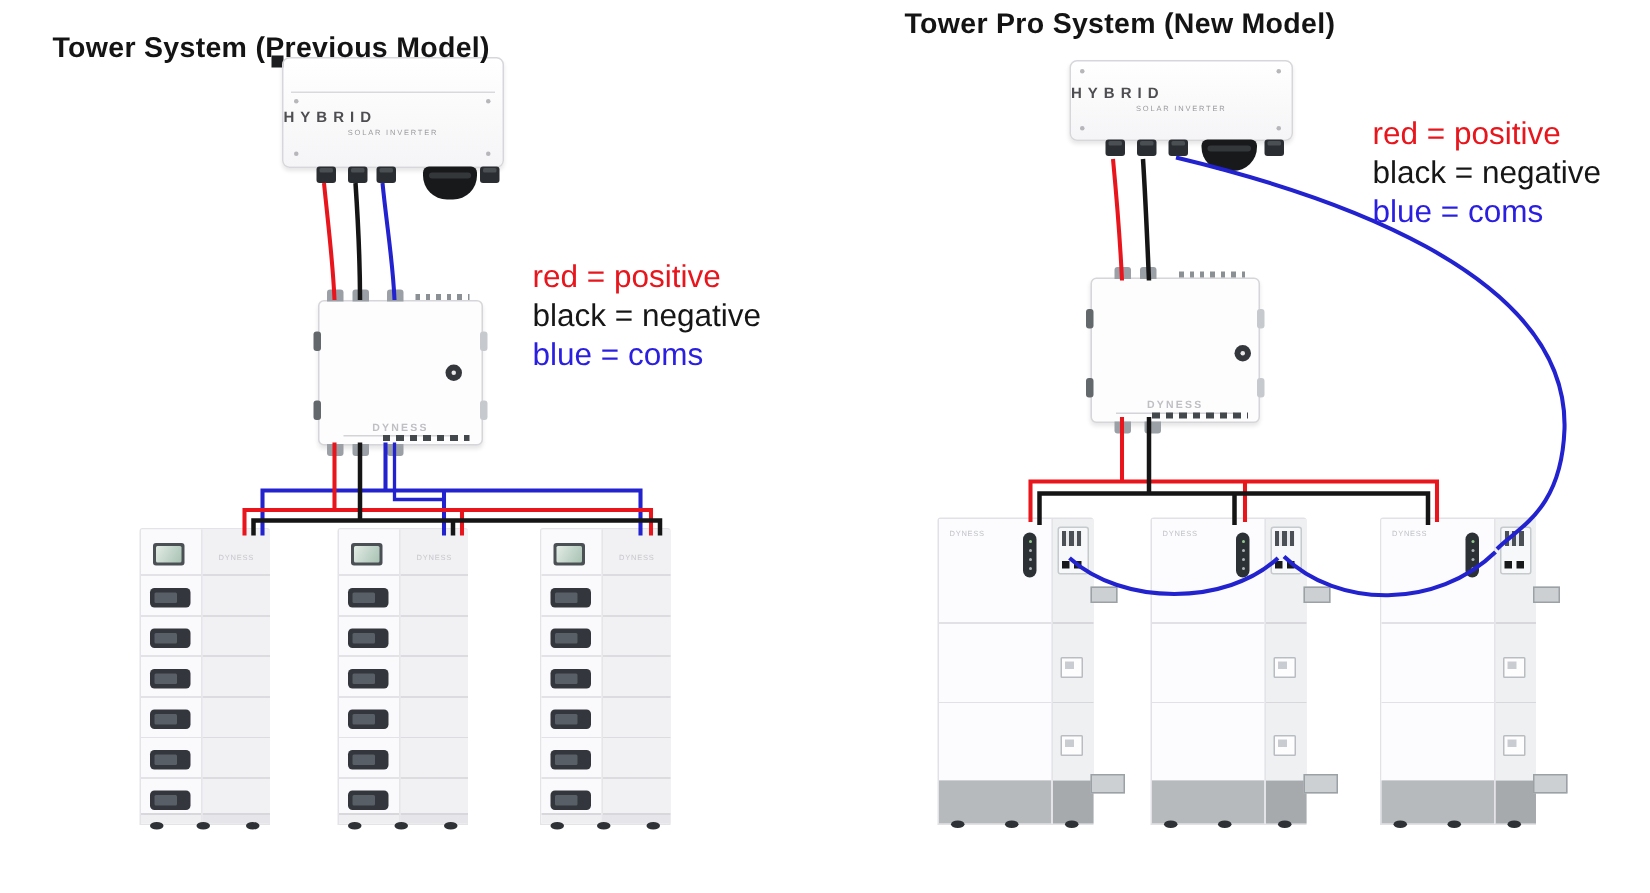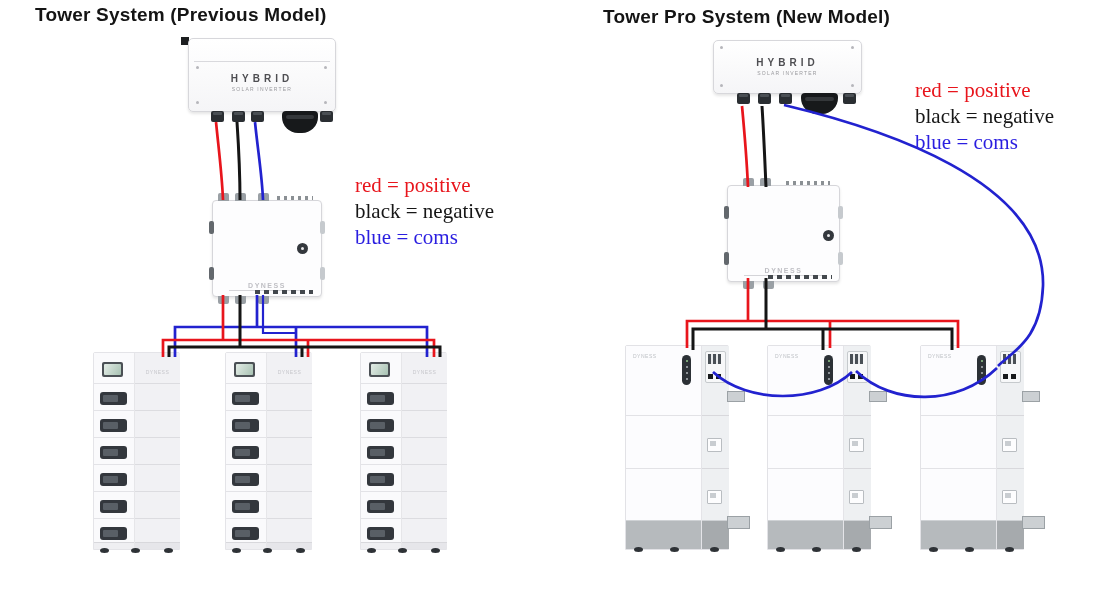--- a/index.html
+++ b/index.html
@@ -1,26 +1,26 @@
 <!DOCTYPE html>
 <html><head>
 <meta charset="utf-8">
 <style>
   html,body{margin:0;padding:0;background:#fff;}
   .stage{position:relative;width:1100px;height:595px;background:#ffffff;overflow:hidden;
          font-family:"Liberation Sans",sans-serif;}
   .diagram-title{position:absolute;font-size:19px;font-weight:700;color:#141414;letter-spacing:.2px;white-space:nowrap;}
   .legend{position:absolute;font-size:21px;line-height:26px;font-weight:400;white-space:nowrap;}
-  .legend-row{white-space:nowrap;font-family:Liberation Serif, serif;}
+  .legend-row{white-space:nowrap;}
 
   
   .inverter{position:absolute;background:linear-gradient(#ffffff,#f5f5f7);border:1px solid #d7d7db;
             border-radius:5px;box-shadow:0 2px 3px rgba(0,0,0,.10);}
   .inv-seam{position:absolute;left:5px;right:5px;top:22px;height:1px;background:#d9d9dd;}
-  .inv-label{position:absolute;left:0;right:0;text-align:center;font-weight:700;color:#4e4e52;
+  .inv-label{position:absolute;left:0;right:0;font-weight:700;color:#4e4e52;
              letter-spacing:4px;font-size:10px;}
   .inv-sub{position:absolute;left:0;right:0;text-align:center;color:#9a9a9e;letter-spacing:1.2px;font-size:5px;}
   .screw{position:absolute;width:3px;height:3px;border-radius:50%;background:#b6b6bb;}
   .gland{position:absolute;top:100%;width:13px;height:11px;background:#2a2e32;border-radius:2px;}
   .gland::after{content:"";position:absolute;left:2px;top:1px;right:2px;height:3px;background:#4a4f54;border-radius:1px;}
   .dome{position:absolute;top:100%;background:#17191b;border-radius:4px 4px 16px 16px;}
   .dome::after{content:"";position:absolute;left:4px;top:4px;right:4px;height:4px;background:#34373a;border-radius:2px;}
   .inv-topsq{position:absolute;width:8px;height:8px;background:#1c1e20;}
 
   
@@ -82,21 +82,21 @@
   
   .wires{position:absolute;left:0;top:0;z-index:6;pointer-events:none;}
   .legend{z-index:8;}
   .diagram-title{z-index:8;}
 </style>
 </head>
 <body>
 
 <div class="stage">
 
-  <div class="diagram-title" style="left:35px;top:4px">Tower System (Previous Model)</div>
+  <div class="diagram-title" style="left:35px;top:22px">Tower System (Previous Model)</div>
   <div class="diagram-title" style="left:603px;top:6px">Tower Pro System (New Model)</div>
 
   <div class="inv-topsq" style="left:181px;top:37px"></div>
   <div class="inverter" style="left:188px;top:38px;width:146px;height:72px">
     <div class="inv-seam"></div>
     <div class="inv-label" style="top:34px">HYBRID</div>
     <div class="inv-sub" style="top:47px">SOLAR INVERTER</div>
     <div class="screw" style="left:7px;top:27px"></div>
     <div class="screw" style="left:135px;top:27px"></div>
     <div class="screw" style="left:7px;top:62px"></div>

